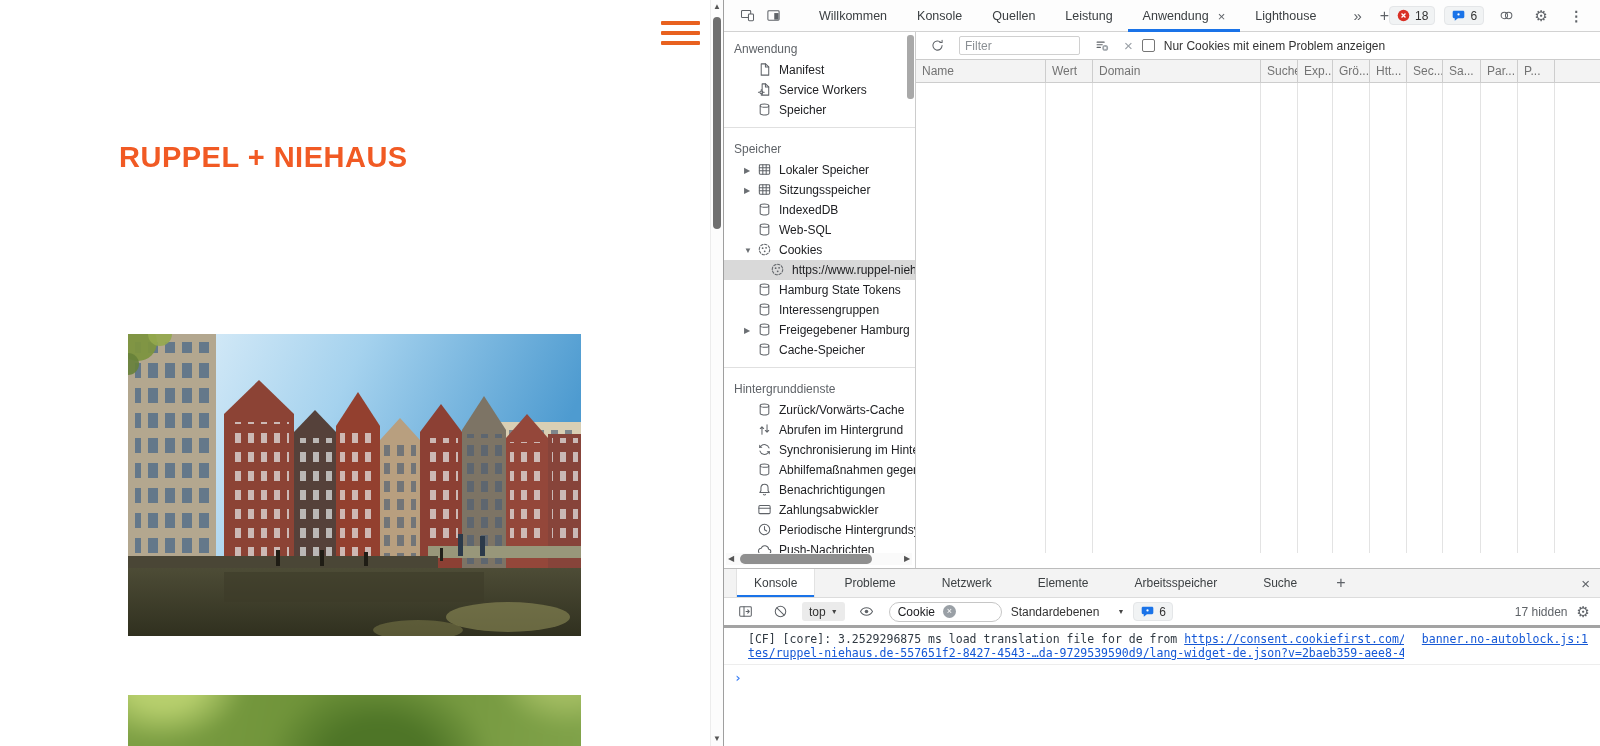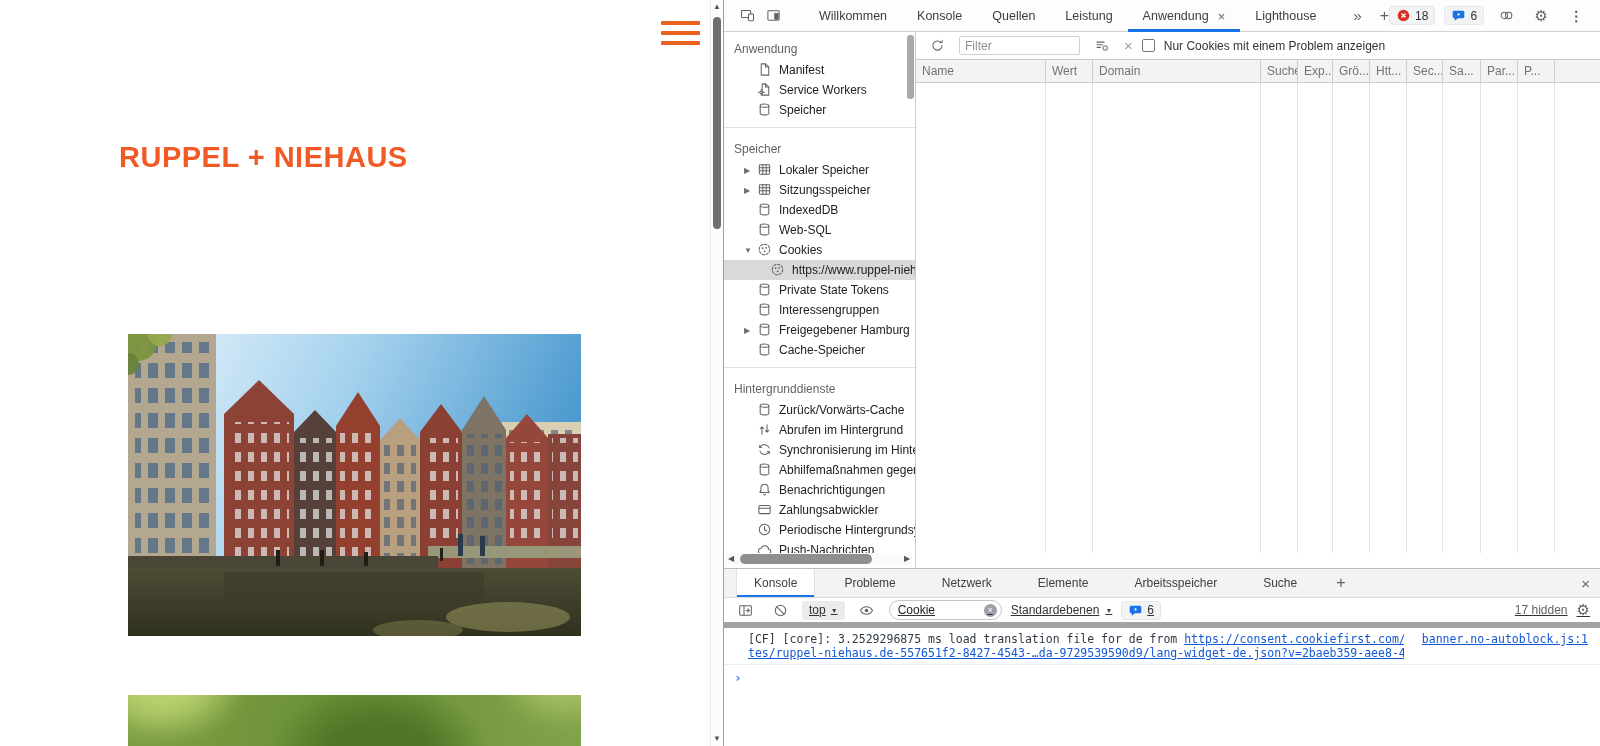--- a/index.html
+++ b/index.html
@@ -96,29 +96,29 @@
   .dr-tabs{height:29px;flex:none;background:#f3f3f3;display:flex;align-items:stretch;
            border-bottom:1px solid #dcdcdc;position:relative;padding-left:12px;}
   .dr-tab{padding:0 17px;display:flex;align-items:center;font-size:12px;color:#3c4043;
           margin-right:12px;cursor:pointer;}
   .dr-tab.active{background:#fff;box-shadow:inset 0 -2px 0 #1a73e8;
                  border-left:1px solid #e2e2e2;border-right:1px solid #e2e2e2;}
   .dr-plus{display:flex;align-items:center;margin-left:10px;color:#5f6368;font-size:16px;cursor:pointer;}
   .dr-close{position:absolute;right:10px;top:0;height:100%;display:flex;align-items:center;
             color:#5f6368;font-size:15px;cursor:pointer;}
   .dr-toolbar{height:30px;flex:none;display:flex;align-items:center;gap:9px;padding:0 10px 0 8px;
-              border-bottom:6px solid #a3a3a3;font-size:12px;color:#333;text-decoration:underline;}
+              border-bottom:3px solid #a3a3a3;font-size:12px;color:#333;}
   .ctx-pill{background:#ebebeb;border-radius:3px;height:19px;display:flex;align-items:center;
             padding:0 7px;gap:5px;cursor:pointer;}
   .dd-arrow{font-size:7px;color:#444;}
   .con-filter{width:113px;height:20px;border:1px solid #c6c6c6;border-radius:11px;display:flex;
-              align-items:center;justify-content:space-between;padding:0 4px 0 8px;color:#202124;}
+              align-items:center;padding:0 4px 0 8px;color:#202124;gap:8px;}
   .clear-circle{width:13px;height:13px;border-radius:50%;background:#9aa0a6;color:#fff;
                 font-size:9px;line-height:13px;text-align:center;cursor:pointer;}
-  .levels{display:flex;align-items:center;gap:6px;cursor:pointer;}
+  .levels{display:flex;align-items:center;gap:18px;cursor:pointer;}
   .dr-spacer{margin-left:auto;}
   .hidden-txt{color:#5f6368;font-size:12px;}
   .dr-log{flex:1;font-family:"DejaVu Sans Mono",monospace;font-size:11.5px;color:#303942;
           overflow:hidden;}
   .log-msg{display:flex;align-items:flex-start;padding:4px 12px 4px 24px;
            border-bottom:1px solid #ededed;line-height:14px;}
   .log-text{flex:1;min-width:0;overflow:hidden;}
   .log-line{white-space:nowrap;overflow:hidden;}
   .loglink{color:#1558d6;text-decoration:underline;cursor:pointer;}
   .log-src{margin-left:18px;white-space:nowrap;flex:none;}
@@ -391,21 +391,21 @@
             <span>https://www.ruppel-niehaus.de</span>
           </div>
           <div class="sb-row">
             <span class="arrow"></span>
             <span class="icn">
               <svg class="svgi" viewBox="0 0 16 16">
                 <ellipse cx="8" cy="3.9" rx="4.6" ry="1.8" fill="none" stroke="#5f6368" stroke-width="1.1" stroke-linecap="round" stroke-linejoin="round"></ellipse>
                 <path d="M3.4 3.9v8.2c0 1 2.1 1.8 4.6 1.8s4.6-.8 4.6-1.8V3.9" fill="none" stroke="#5f6368" stroke-width="1.1" stroke-linecap="round" stroke-linejoin="round"></path>
               </svg>
             </span>
-            <span>Private State Tokens</span>
+            <span>Hamburg State Tokens</span>
           </div>
           <div class="sb-row">
             <span class="arrow"></span>
             <span class="icn">
               <svg class="svgi" viewBox="0 0 16 16">
                 <ellipse cx="8" cy="3.9" rx="4.6" ry="1.8" fill="none" stroke="#5f6368" stroke-width="1.1" stroke-linecap="round" stroke-linejoin="round"></ellipse>
                 <path d="M3.4 3.9v8.2c0 1 2.1 1.8 4.6 1.8s4.6-.8 4.6-1.8V3.9" fill="none" stroke="#5f6368" stroke-width="1.1" stroke-linecap="round" stroke-linejoin="round"></path>
               </svg>
             </span>
             <span>Interessengruppen</span>

